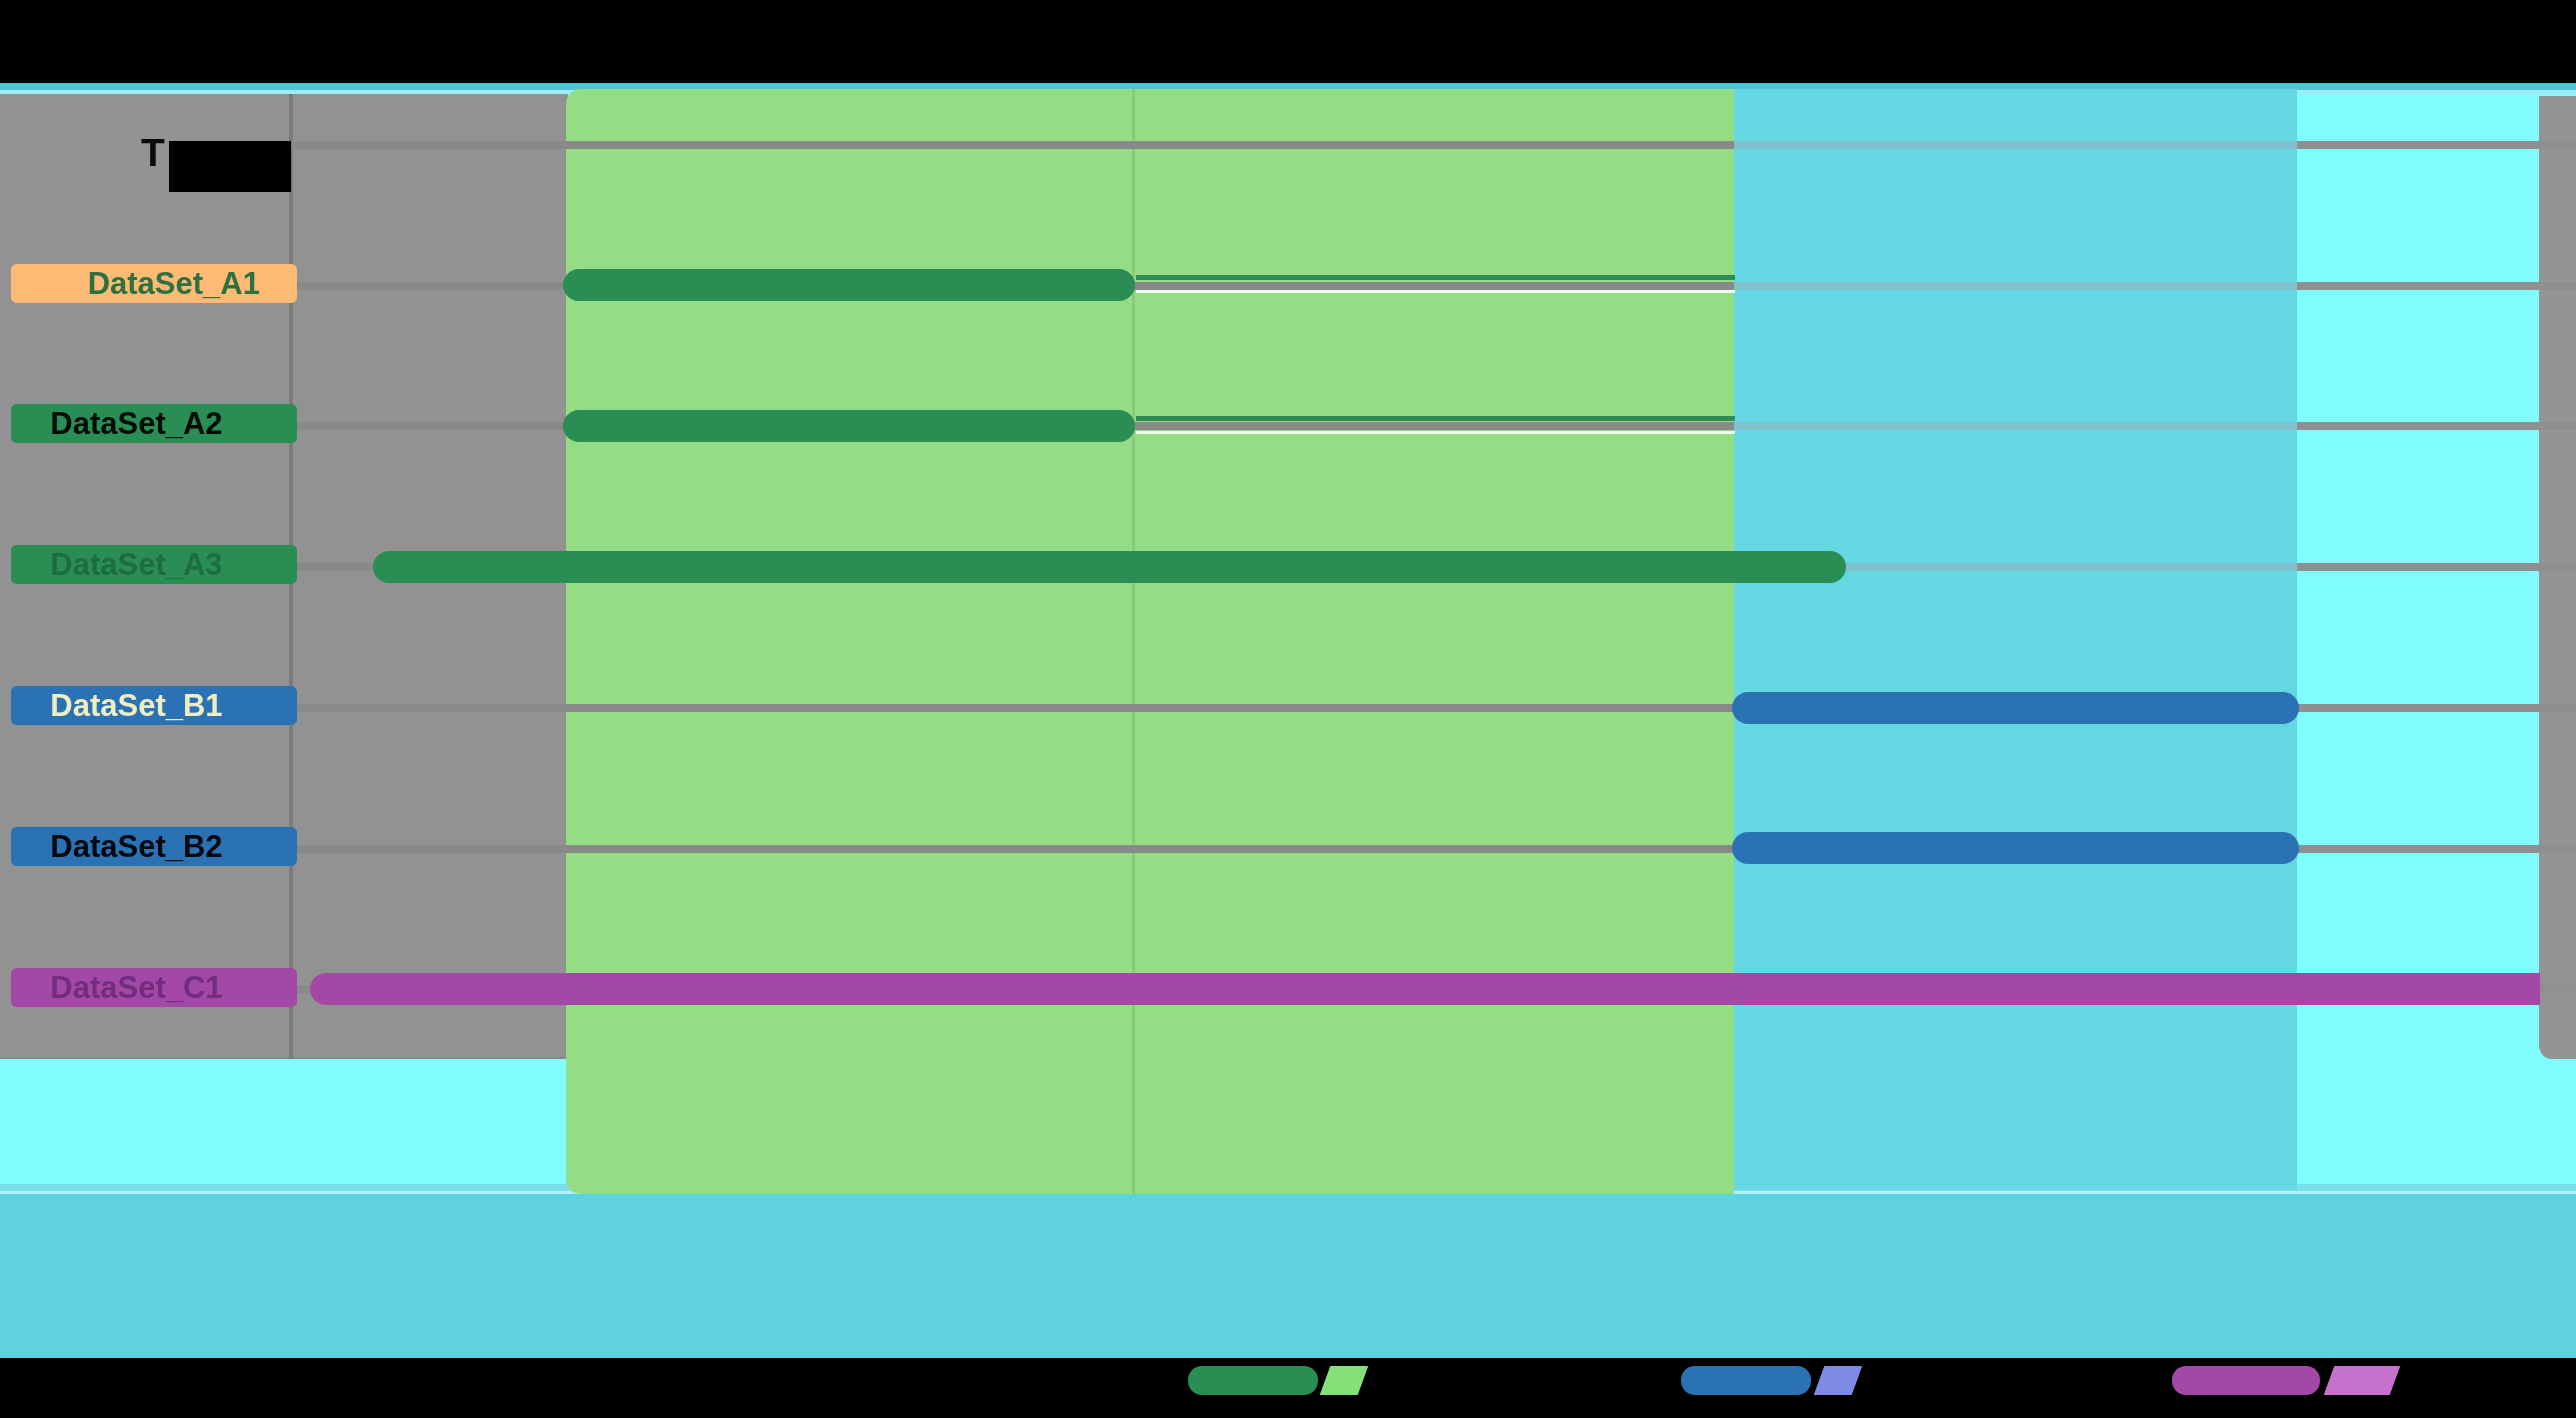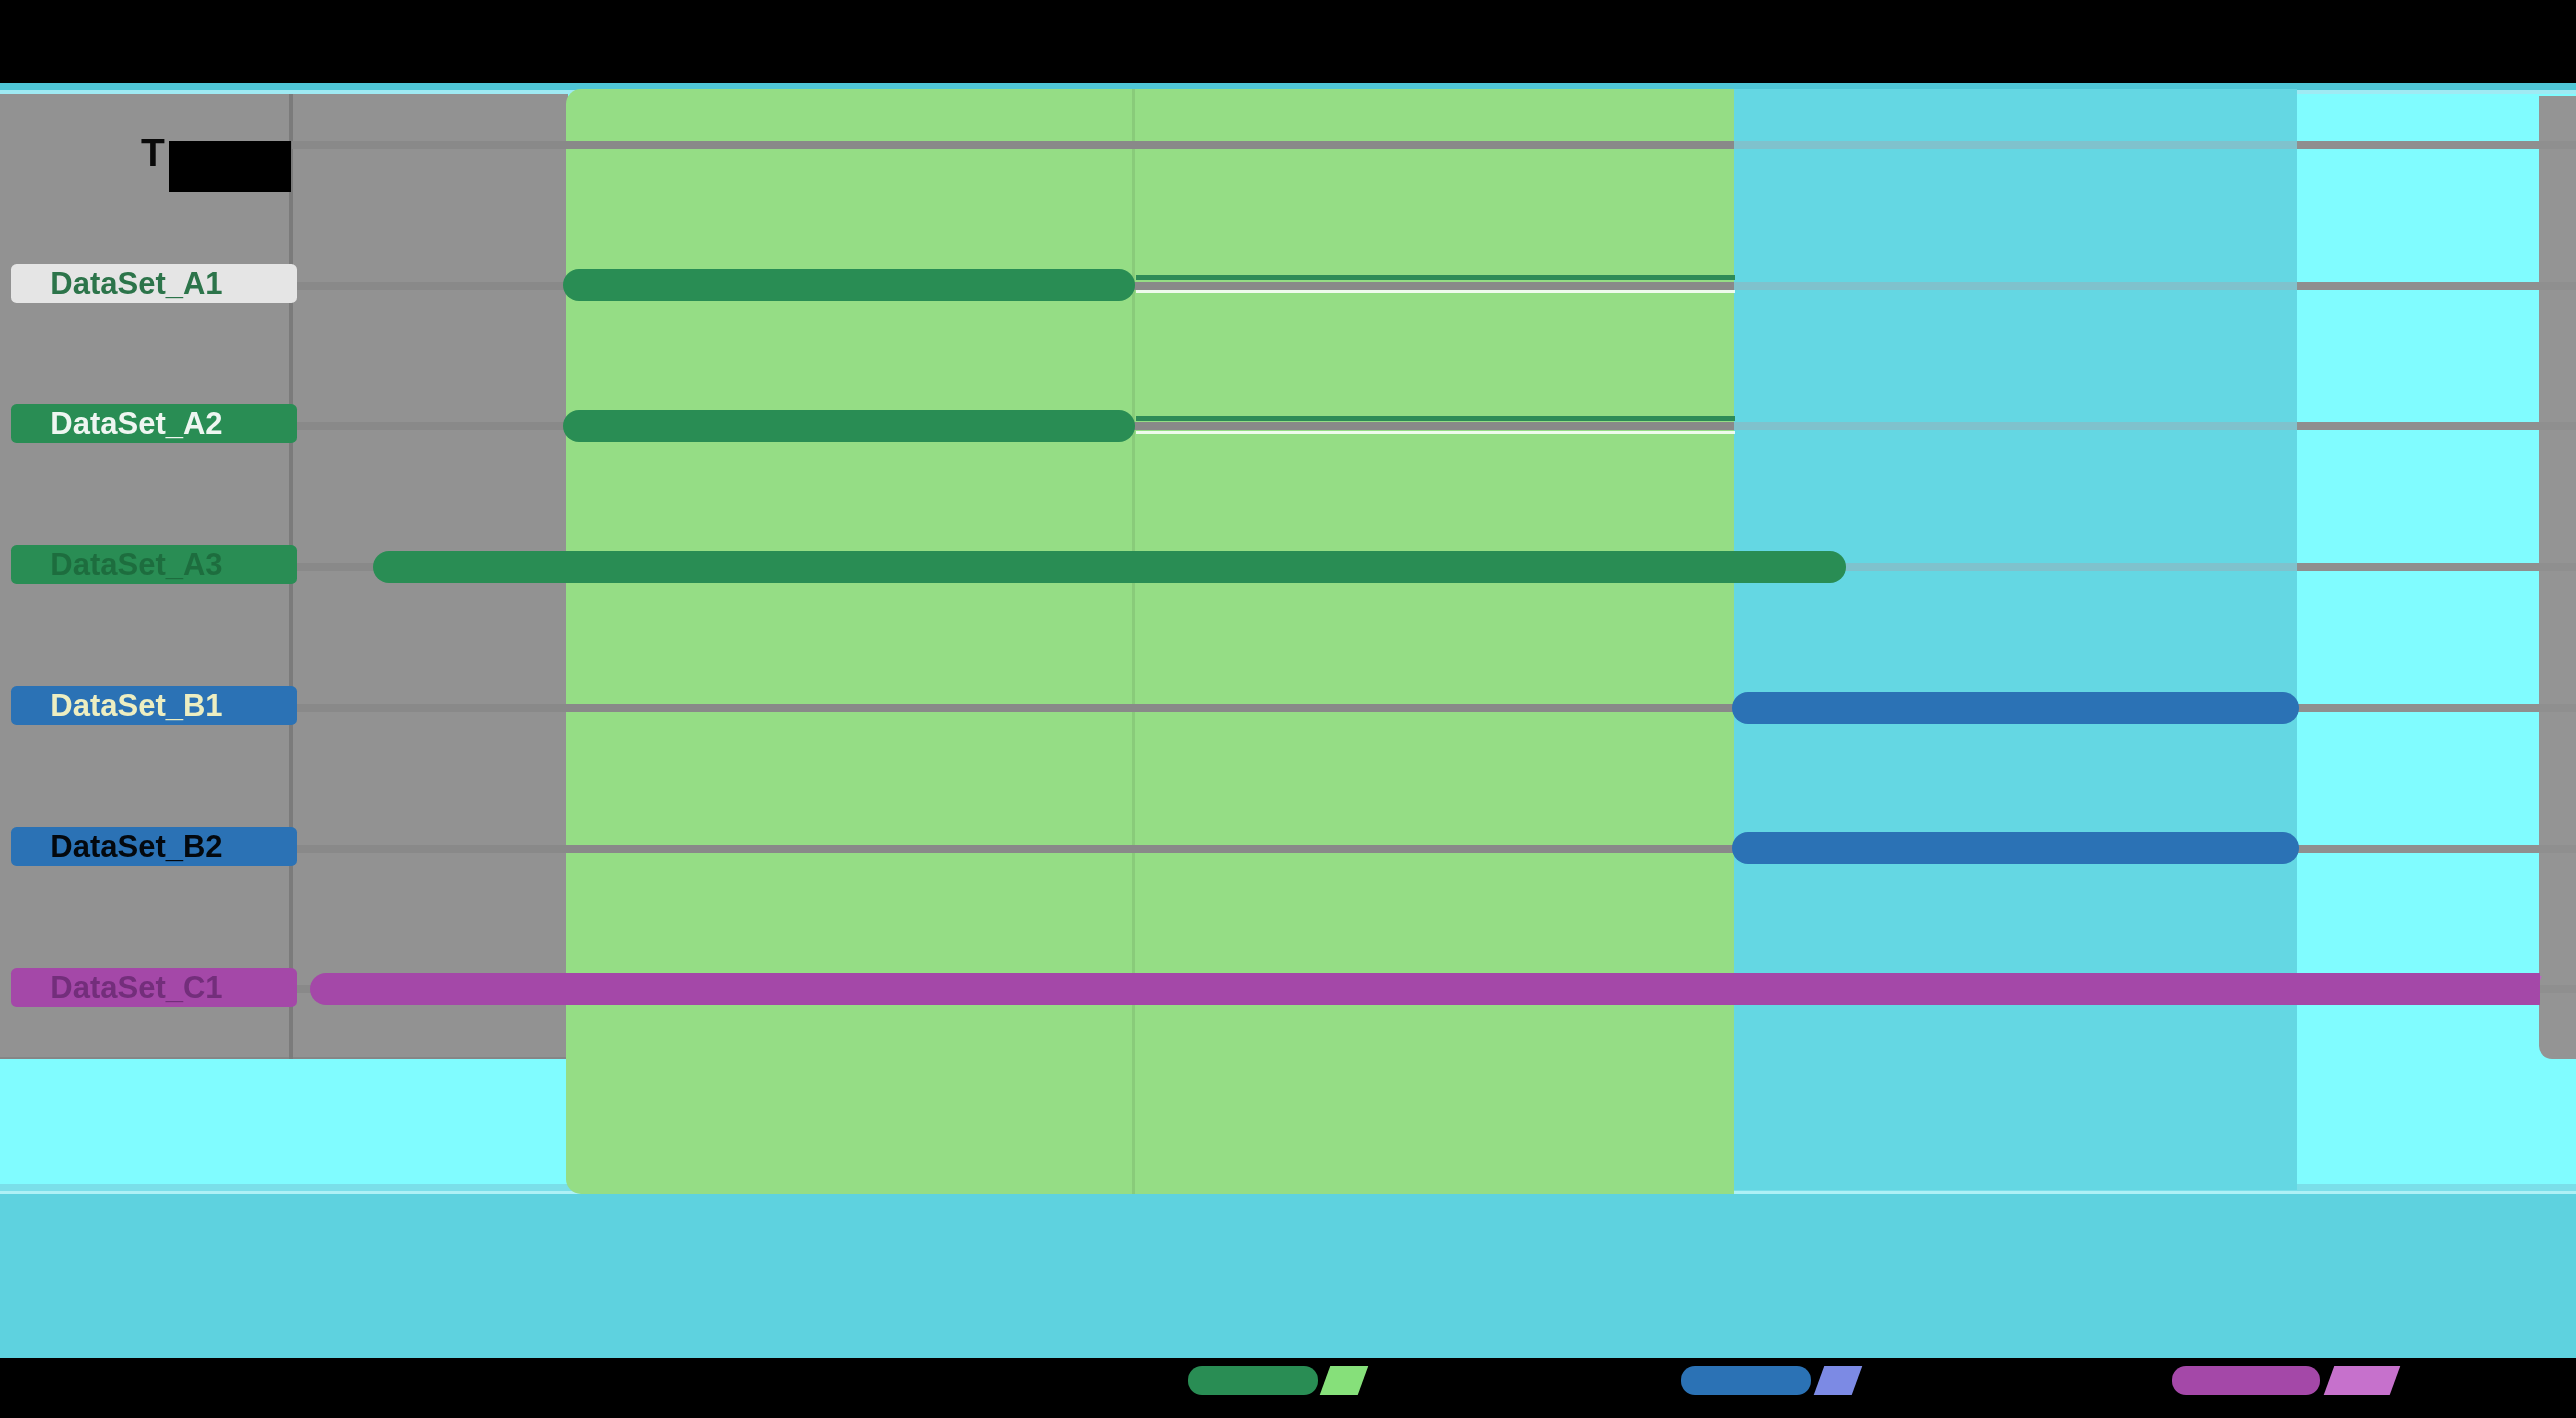--- a/index.html
+++ b/index.html
@@ -117,25 +117,25 @@
   <div class="abs white-line" style="left:1136px;top:431px;width:599px"></div>
 
   <div class="abs bar" style="top: 269px; left: 563px; width: 572px; background: rgb(41, 141, 84);"></div>
   <div class="abs bar" style="top: 410px; left: 563px; width: 572px; background: rgb(41, 141, 84);"></div>
   <div class="abs bar" style="top: 551px; left: 373px; width: 1473px; background: rgb(41, 141, 84);"></div>
   <div class="abs bar" style="top: 692px; left: 1732px; width: 567px; background: rgb(43, 114, 181);"></div>
   <div class="abs bar" style="top: 832px; left: 1732px; width: 567px; background: rgb(43, 114, 181);"></div>
   <div class="abs bar-fringe" style="left:2511px;top:976px;background:#bd66c4"></div>
   <div class="abs bar bar-cut" style="top: 973px; left: 310px; width: 2230px; background: rgb(164, 72, 168);"></div>
 
-  <div class="abs pill" style="top: 264px; background: #e5e5e5;">
+  <div class="abs pill" style="top: 264px; background: #fdba74; justify-content: center;">
       <span style="color: rgb(29, 107, 61);">DataSet_A1</span>
     </div>
   <div class="abs pill" style="top: 404px; background: rgb(41, 141, 84);">
-      <span style="color: #ffffff;">DataSet_A2</span>
+      <span style="color: #000000;">DataSet_A2</span>
     </div>
   <div class="abs pill" style="top: 545px; background: rgb(41, 141, 84);">
       <span style="color: rgb(29, 107, 61);">DataSet_A3</span>
     </div>
   <div class="abs pill" style="top: 686px; background: rgb(43, 114, 181);">
       <span style="color: #fef9c3;">DataSet_B1</span>
     </div>
   <div class="abs pill" style="top: 827px; background: rgb(43, 114, 181);">
       <span style="color: #000000;">DataSet_B2</span>
     </div>

